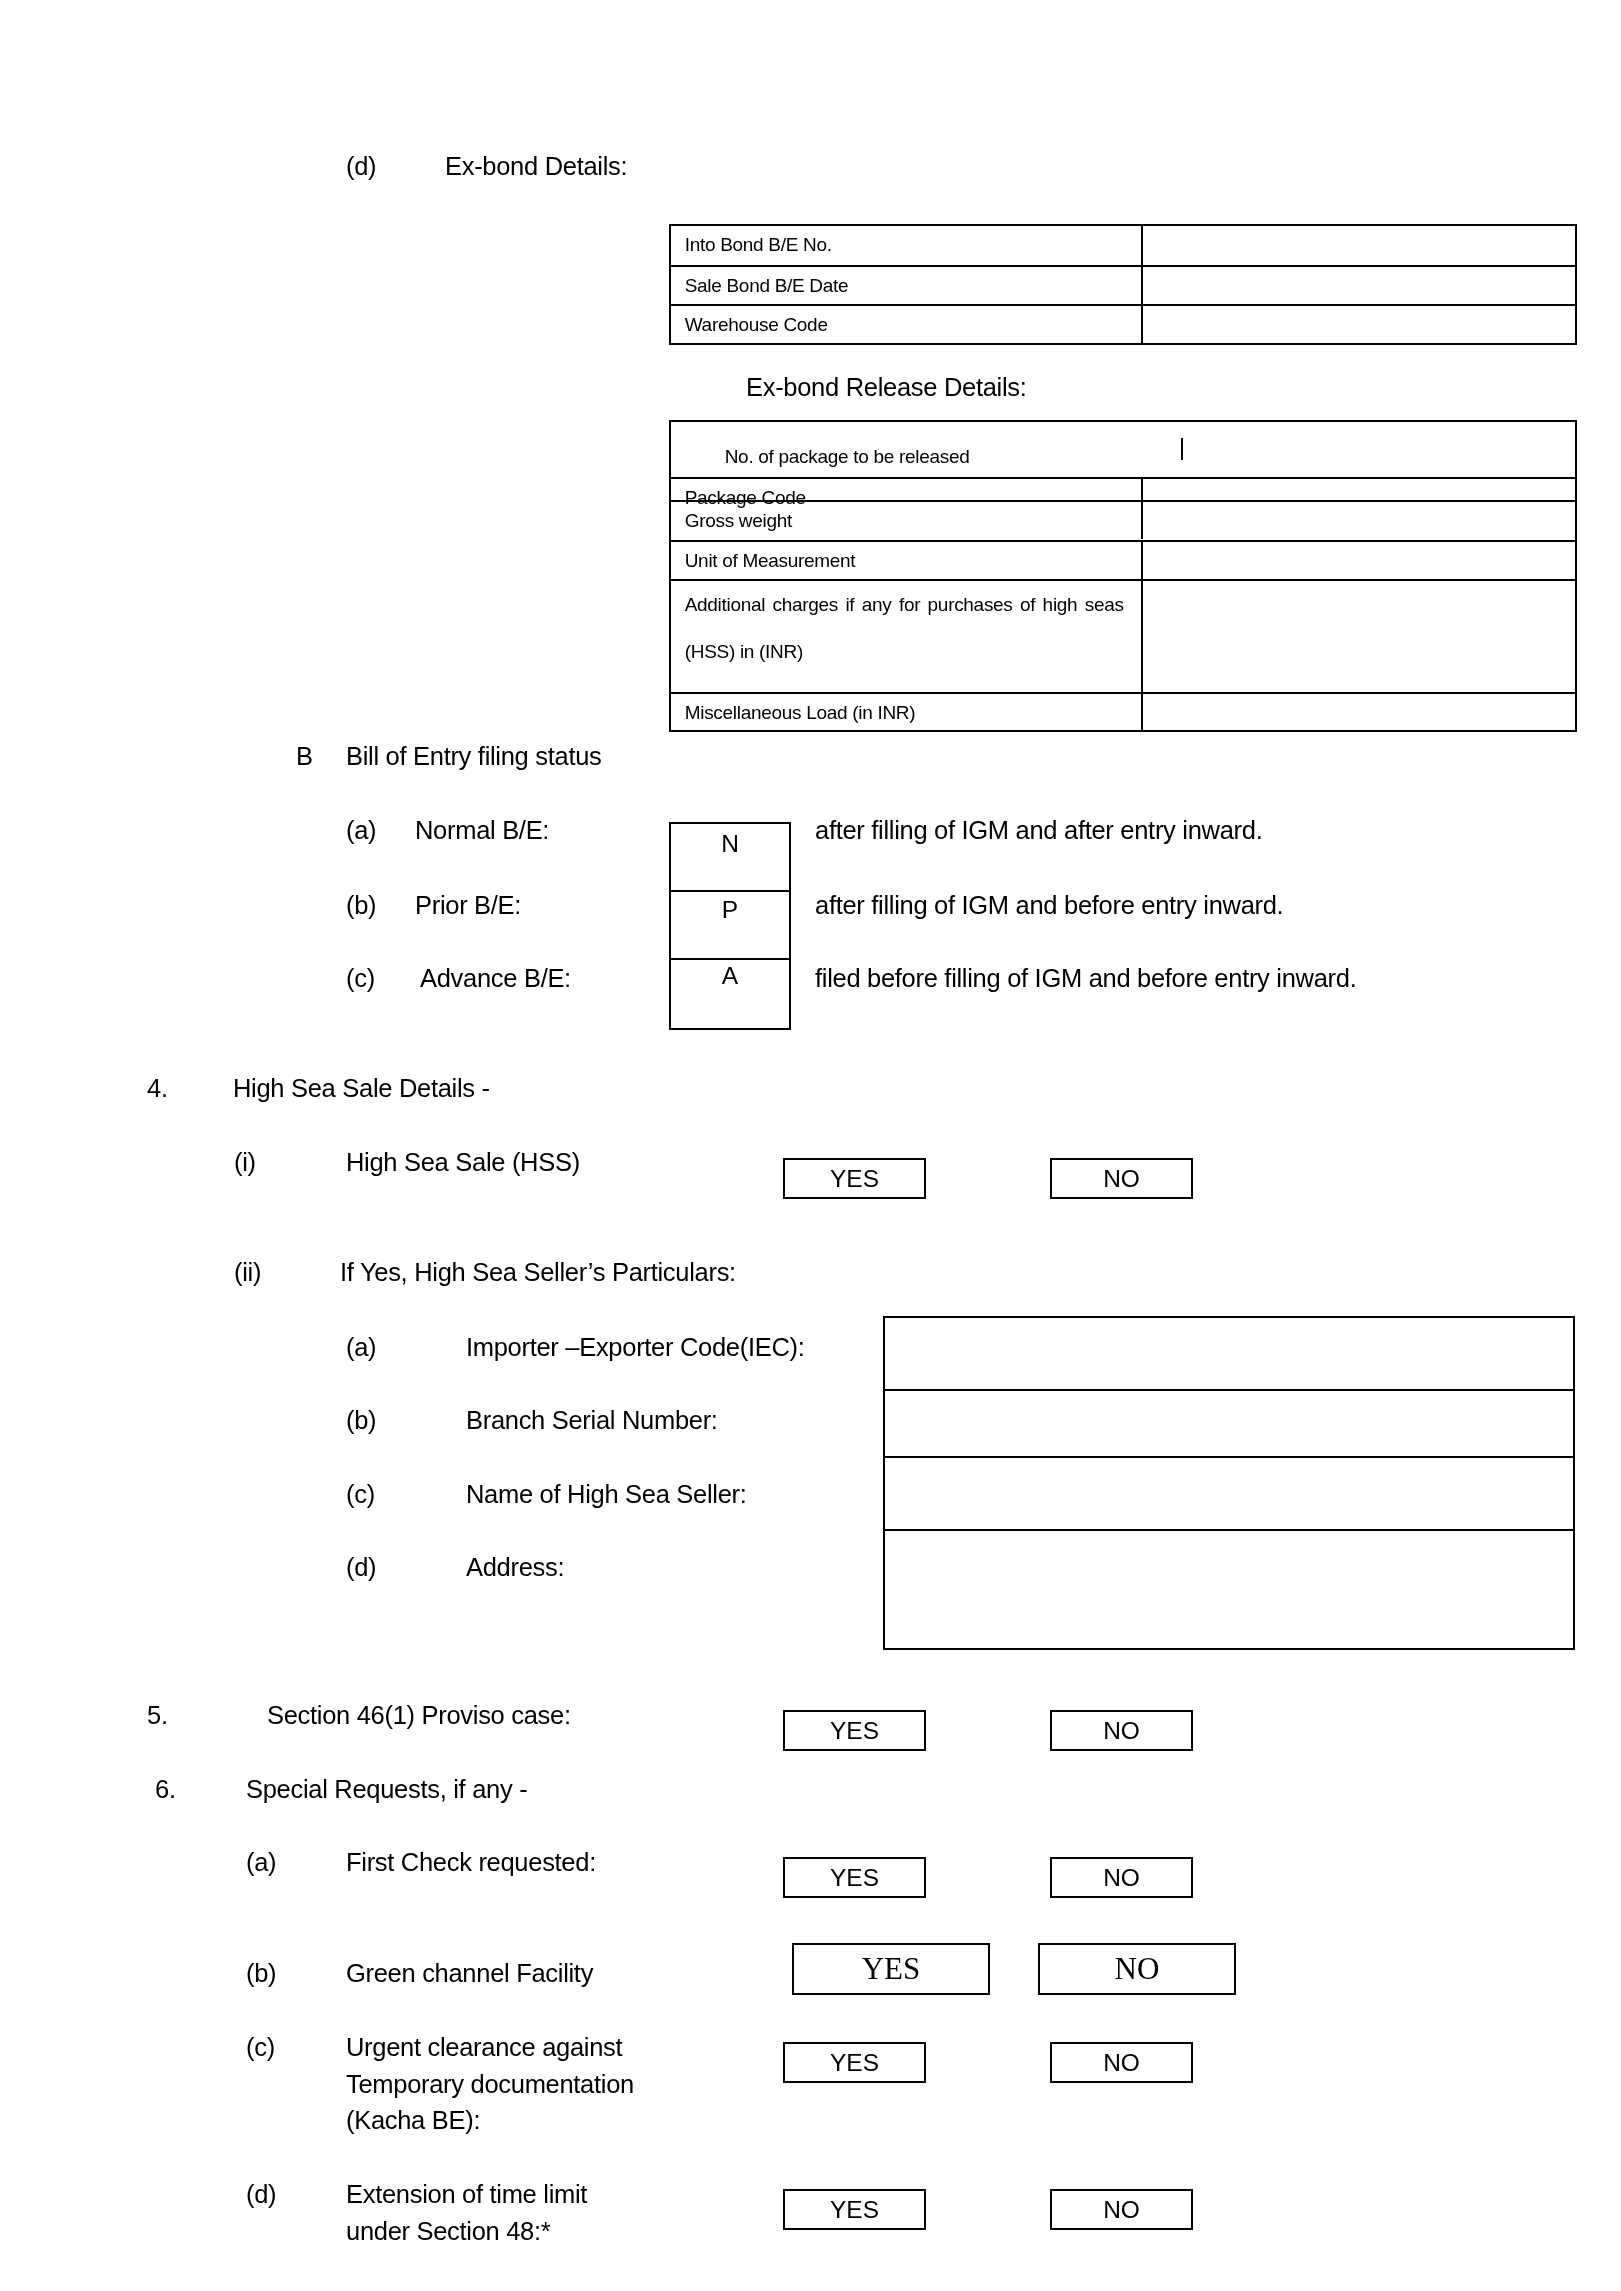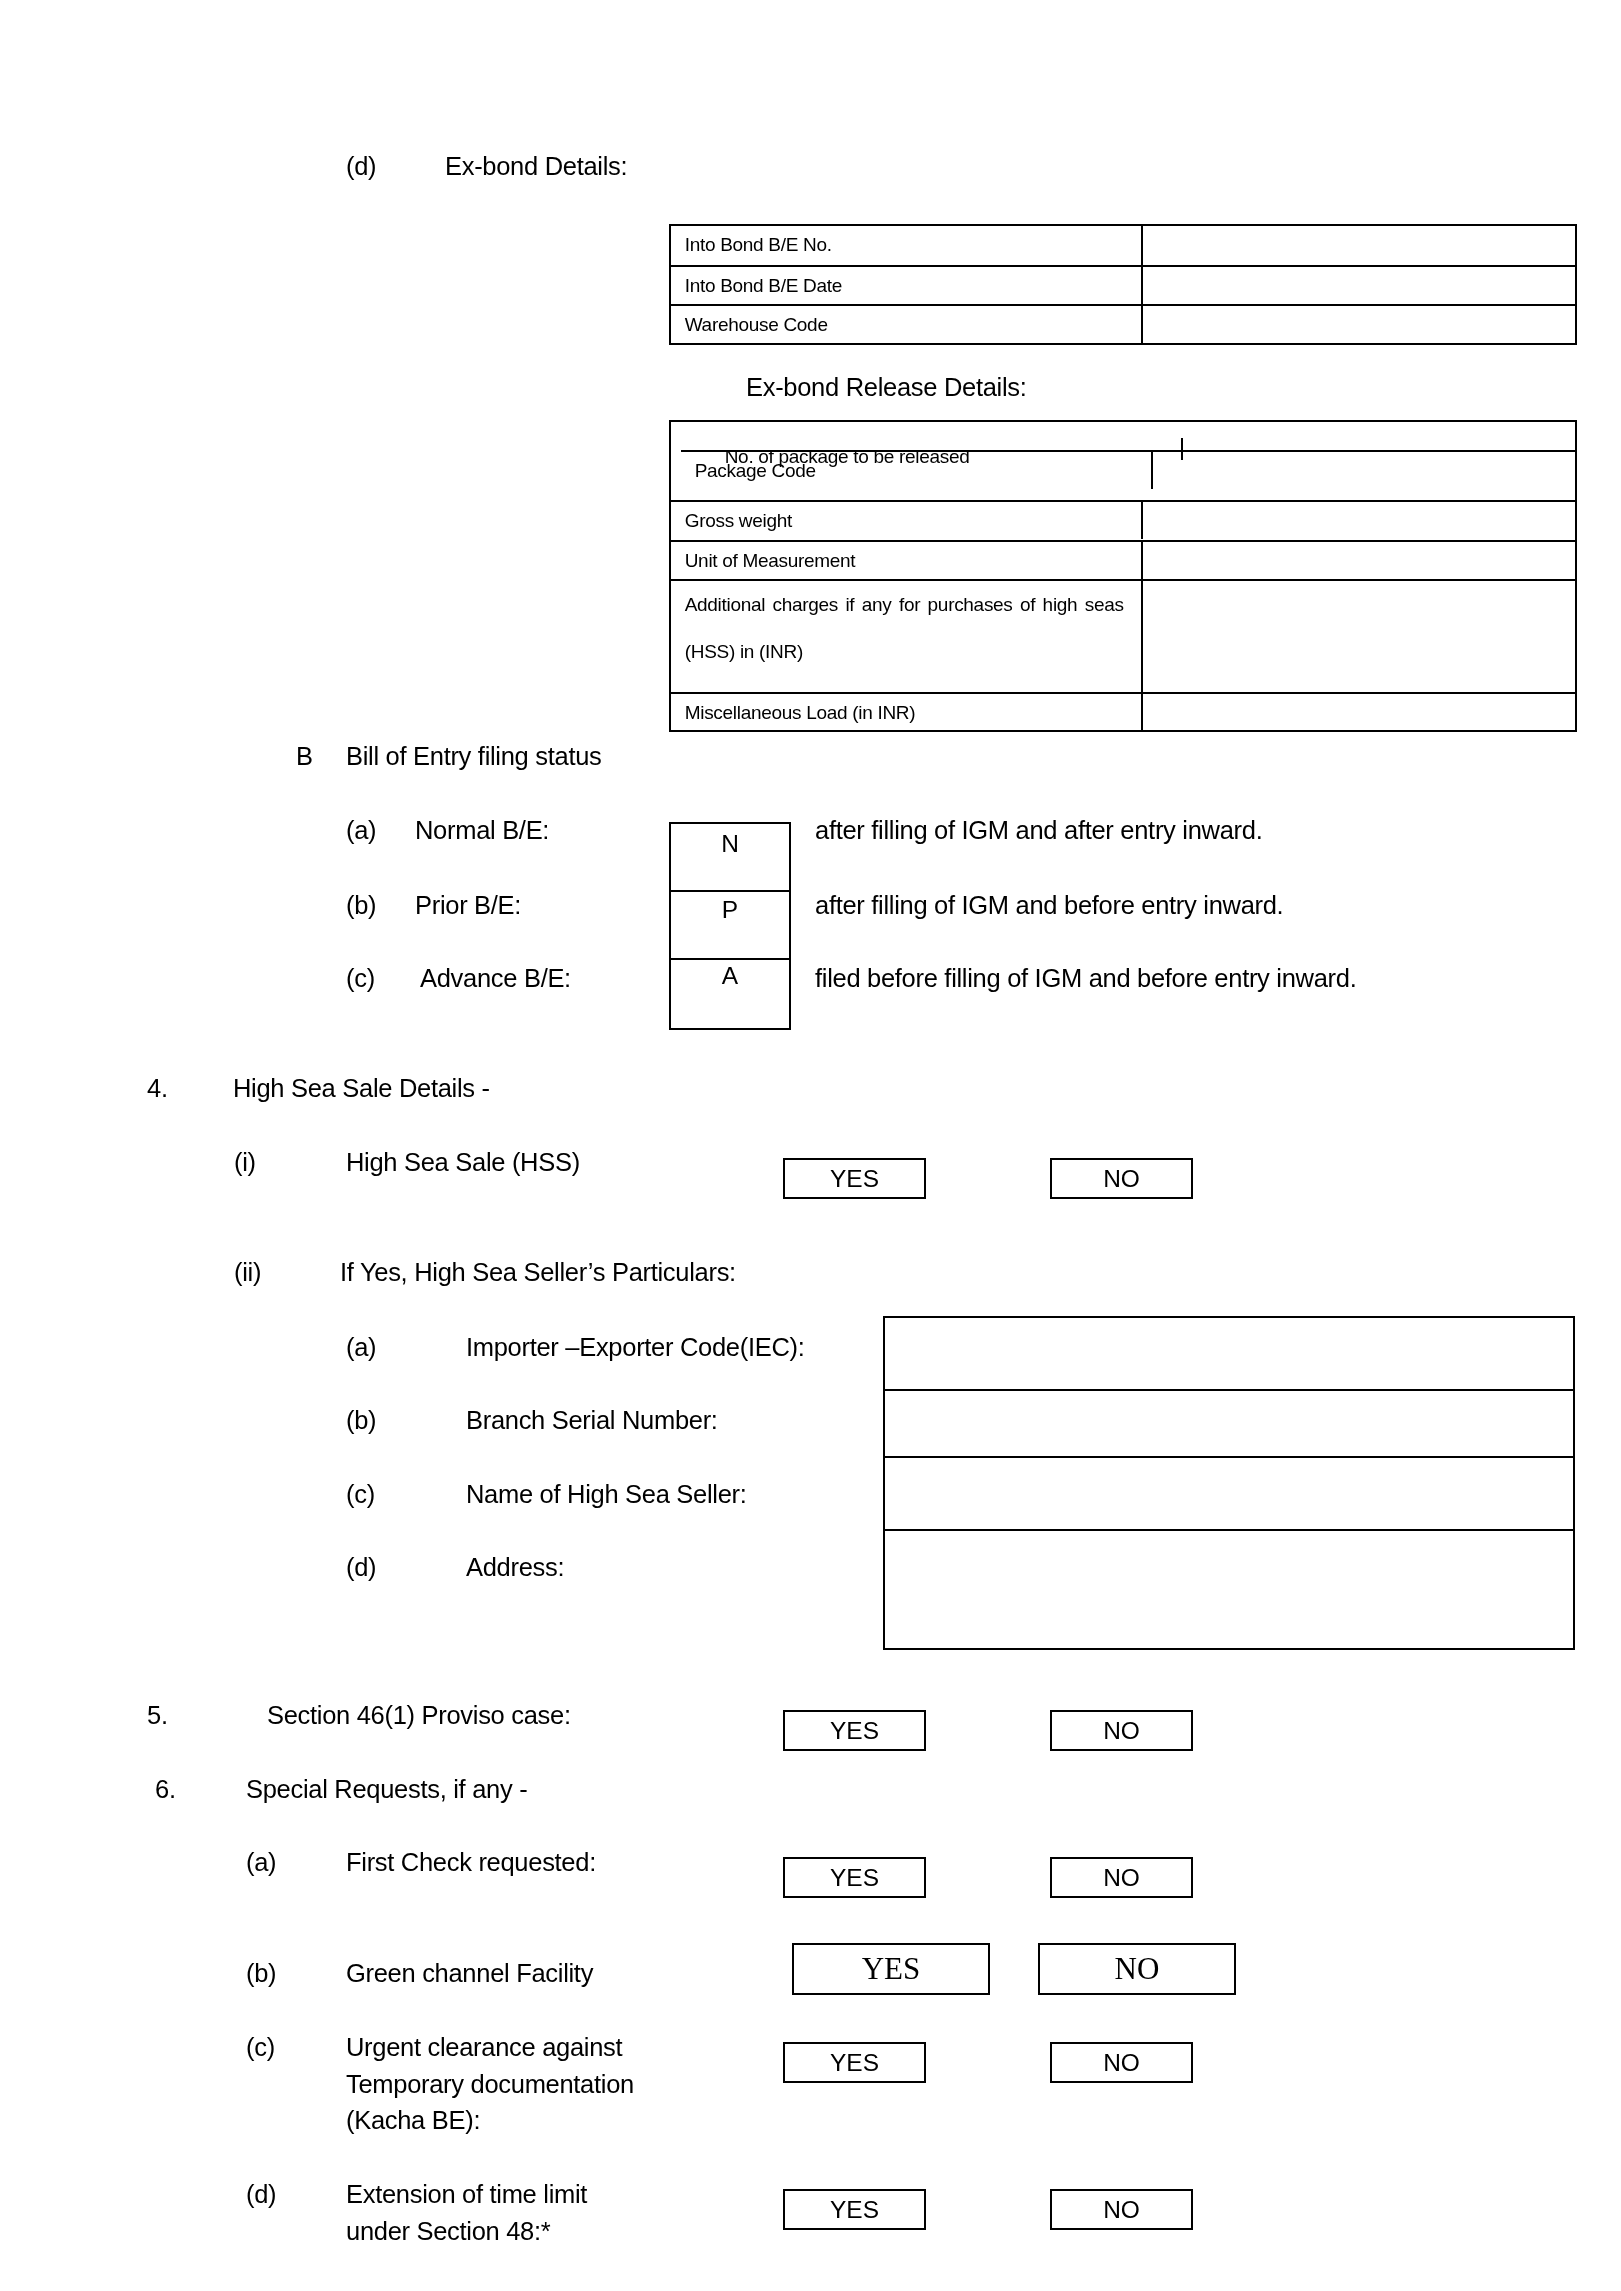--- a/index.html
+++ b/index.html
@@ -25,37 +25,37 @@
 
 <div class="t" style="left:346px; top:167px;">(d)</div>
 <div class="t" style="left:445px; top:167px;">Ex-bond Details:</div>
 
 <div class="tbl" style="left:669px; top:224px; width:908px; height:121px;">
   <div class="row first" style="top:0; height:39px;">
     <div class="cell-label">Into Bond B/E No.</div>
     <div class="cell-value" style="left:470px; right:0;"></div>
   </div>
   <div class="row" style="top:39px; height:39px;">
-    <div class="cell-label">Into Bond B/E Date</div>
+    <div class="cell-label">Sale Bond B/E Date</div>
     <div class="cell-value" style="left:470px; right:0;"></div>
   </div>
   <div class="row" style="top:78px; height:39px;">
     <div class="cell-label">Warehouse Code</div>
     <div class="cell-value" style="left:470px; right:0;"></div>
   </div>
 </div>
 
 <div class="t" style="left:714px; top:388px;margin-left:32px;">Ex-bond Release Details:</div>
 
 <div class="tbl" style="left:669px; top:420px; width:908px; height:312px;">
   <div class="row first" style="top:16px; height:22px;margin-left:40px;">
     <div class="cell-label">No. of package to be released</div>
     <div class="cell-value" style="left:470px; right:0;"></div>
   </div>
-  <div class="row" style="top:28px; height:39px;margin-left:10px;">
+  <div class="row" style="top:55px; height:39px;">
     <div class="cell-label">Package Code</div>
     <div class="cell-value" style="left:470px; right:0;"></div>
   </div>
   <div class="row" style="top:78px; height:39px;">
     <div class="cell-label">Gross weight</div>
     <div class="cell-value" style="left:470px; right:0;"></div>
   </div>
   <div class="row" style="top:118px; height:39px;">
     <div class="cell-label">Unit of Measurement</div>
     <div class="cell-value" style="left:470px; right:0;"></div>

